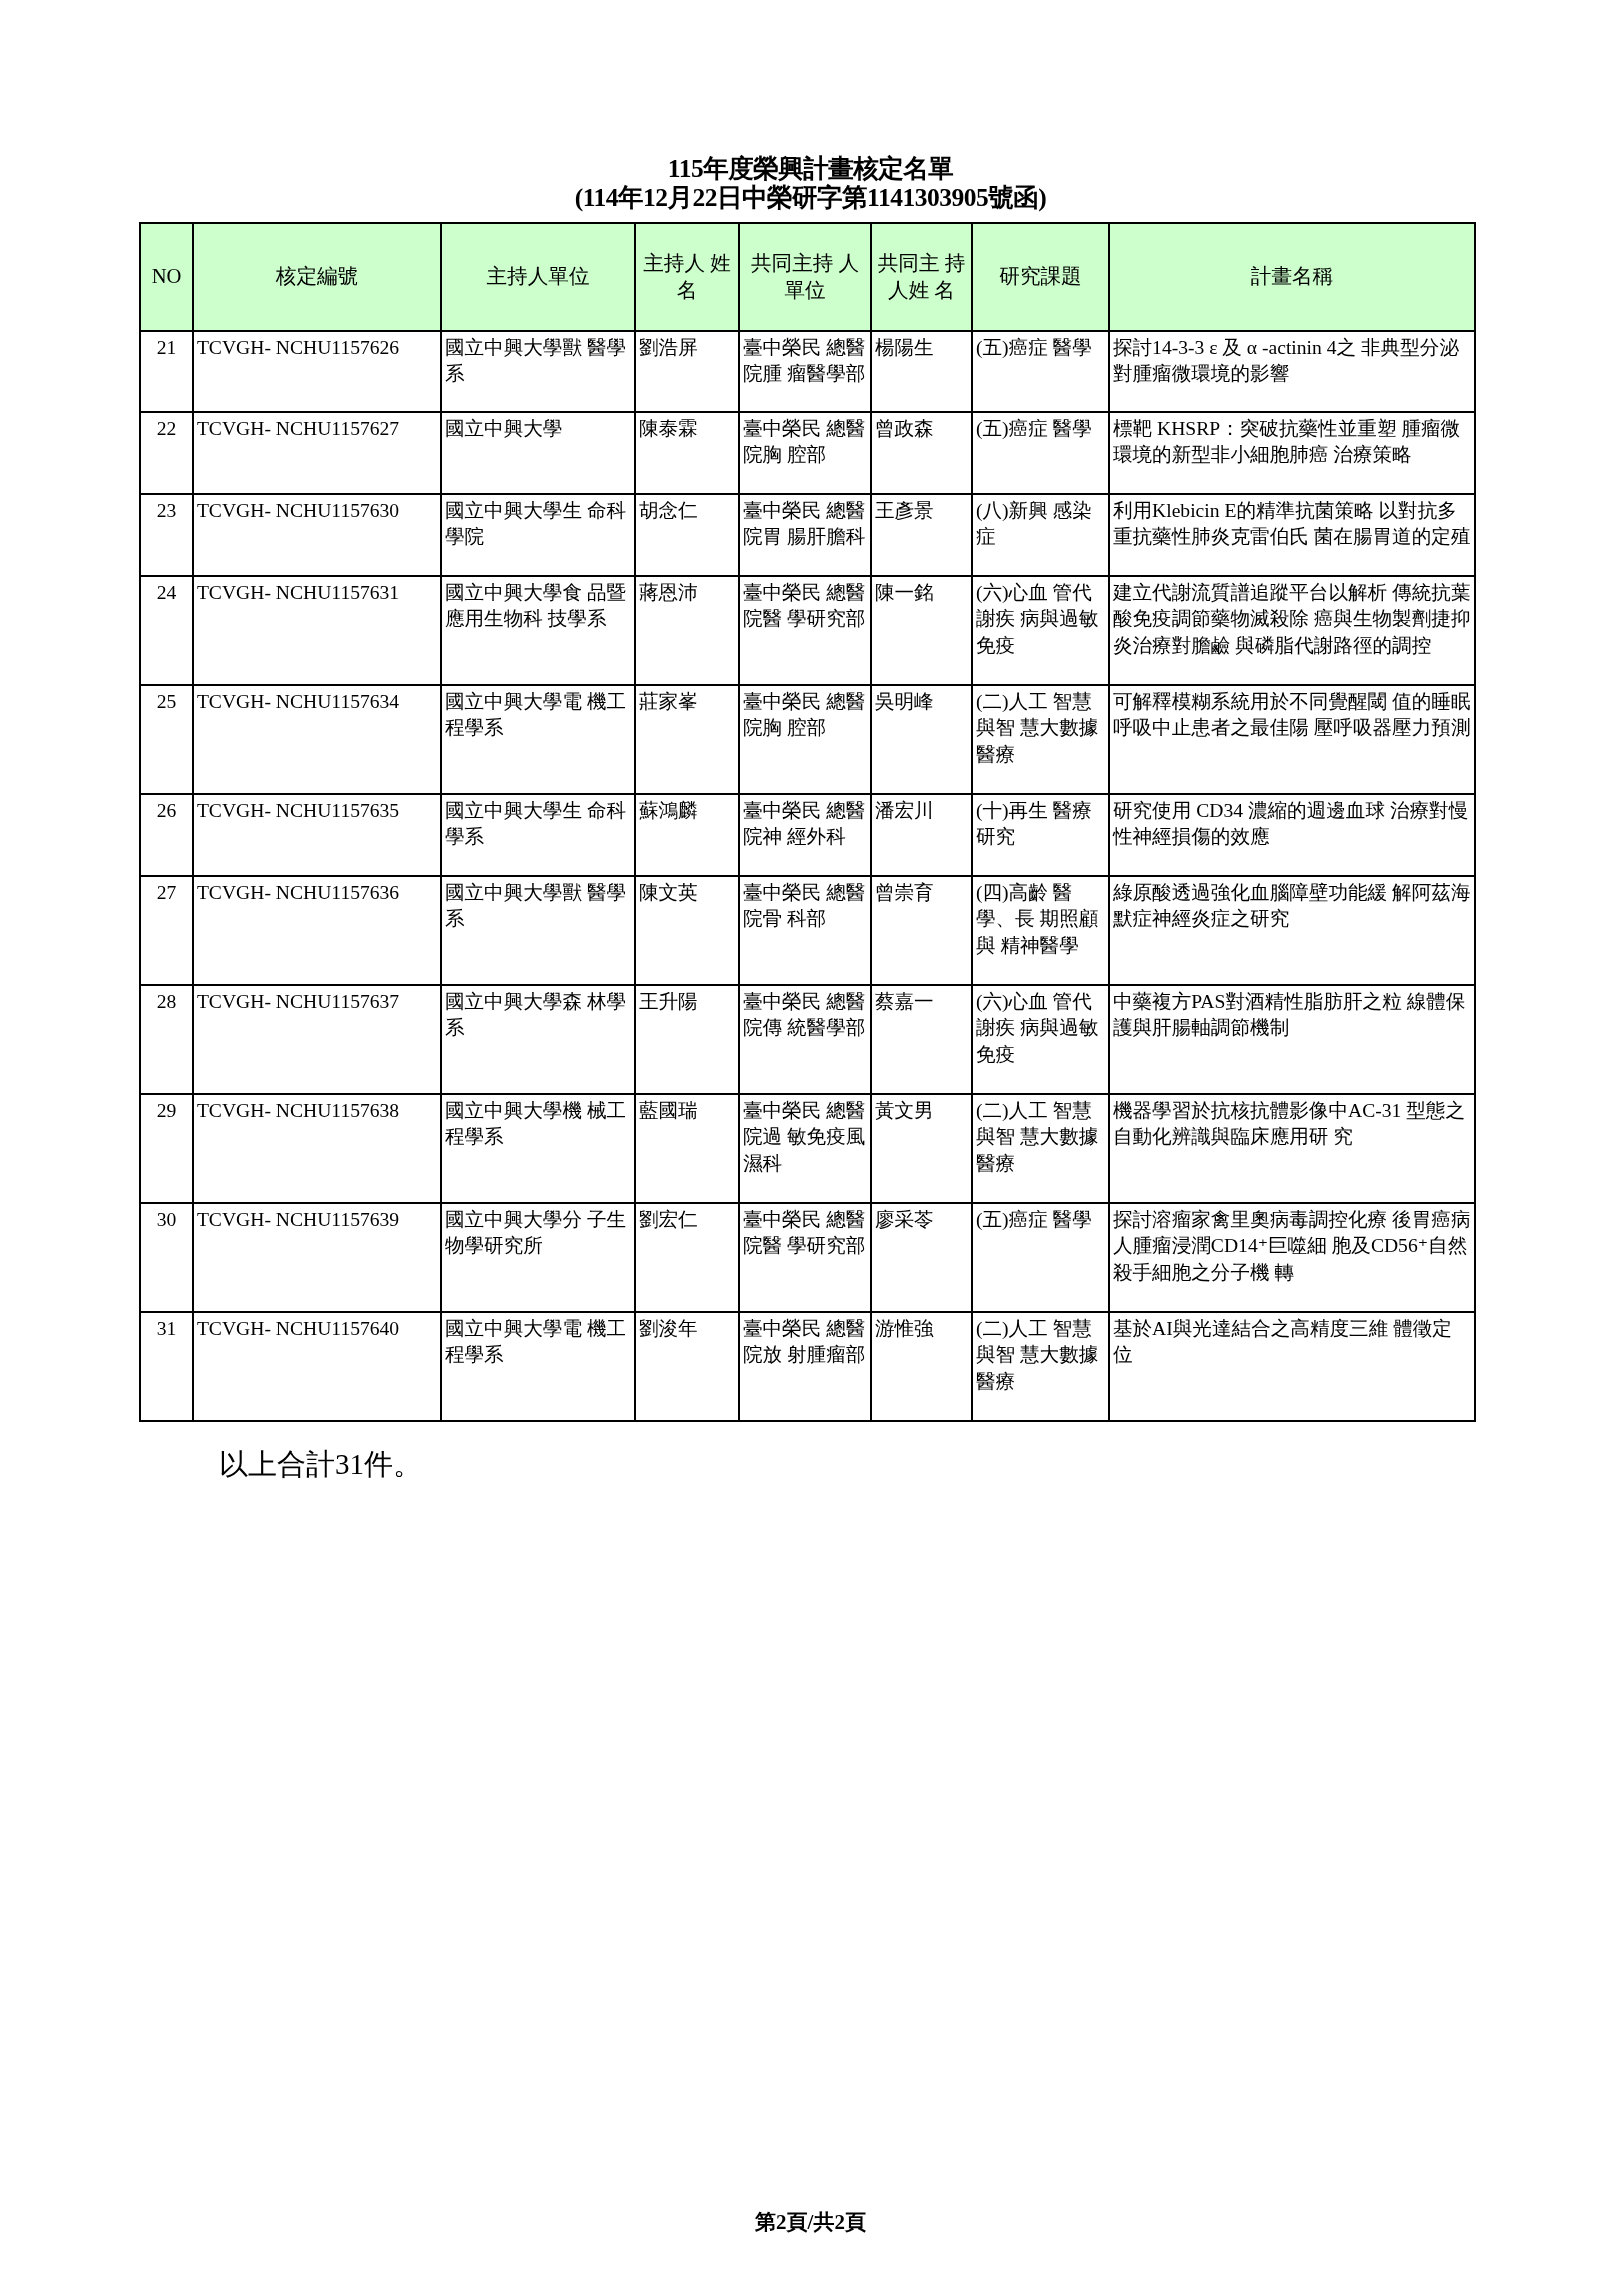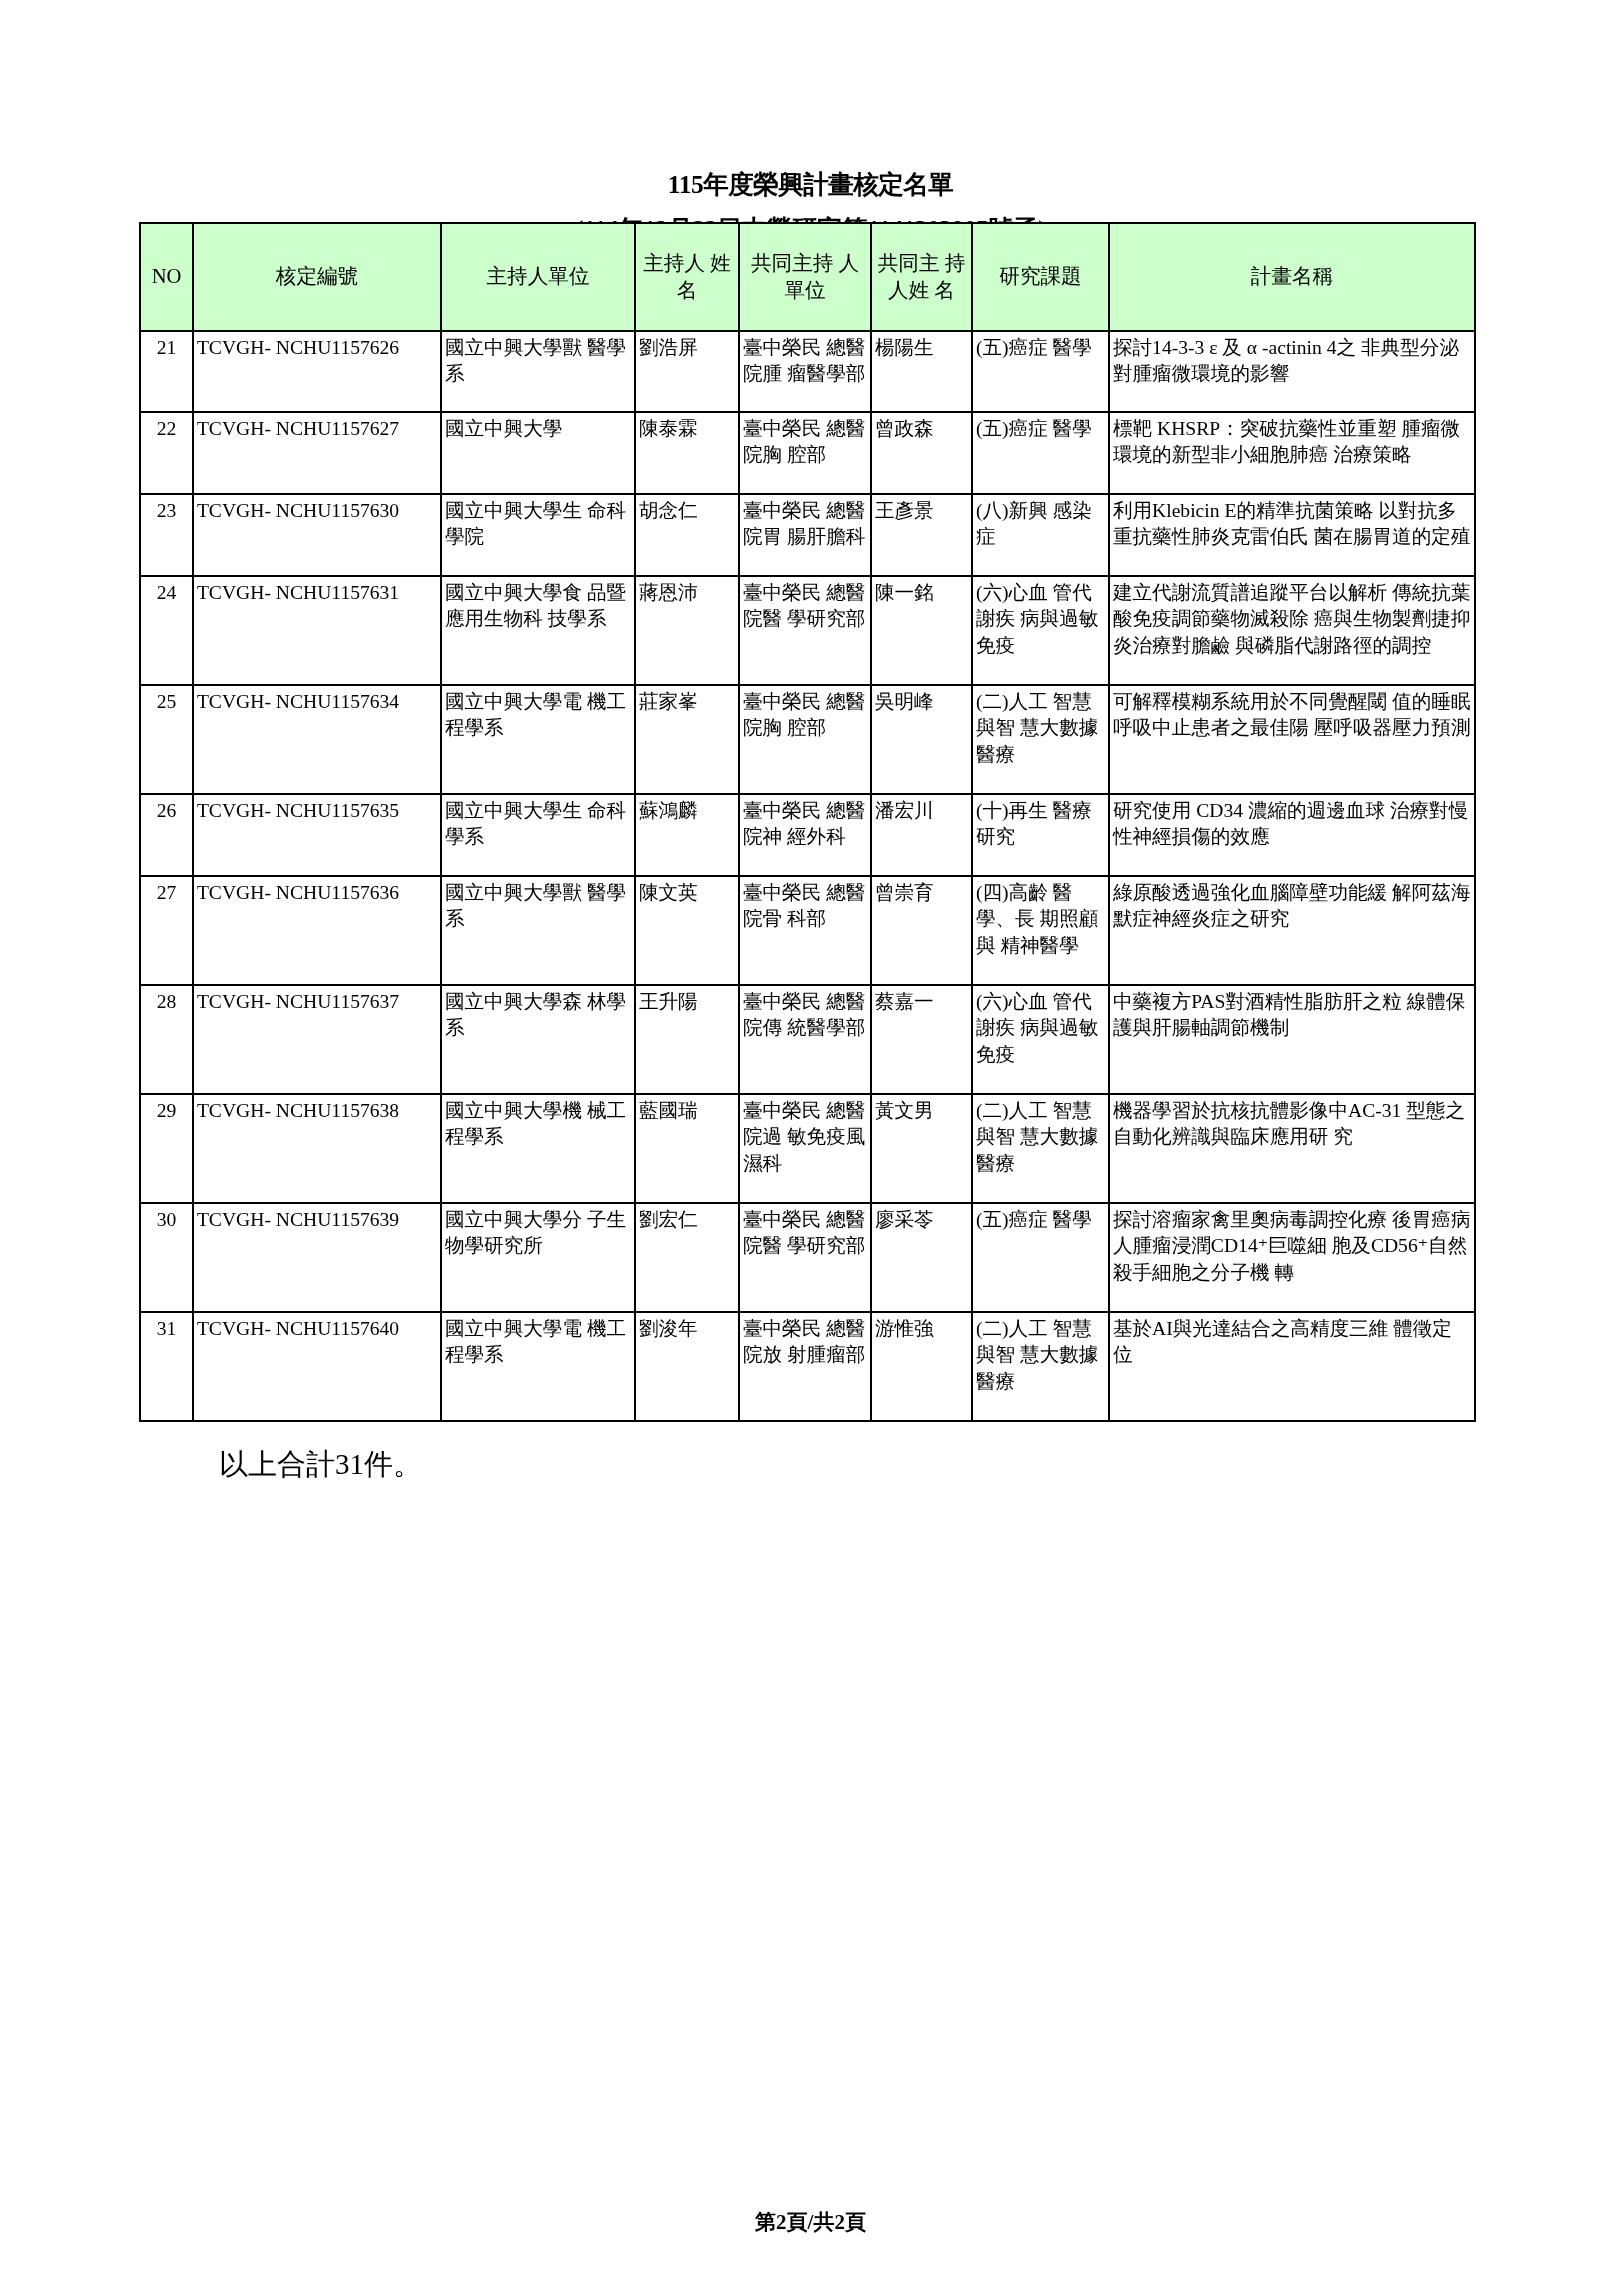--- a/index.html
+++ b/index.html
@@ -5,21 +5,21 @@
   html, body { margin: 0; padding: 0; background: #ffffff; }
   body {
     width: 1621px; height: 2293px; position: relative;
     font-family: "Liberation Serif", "DejaVu Serif", serif;
     color: #000;
   }
   .title-block {
     position: absolute; left: 0; top: 154px; width: 1621px;
     text-align: center; font-weight: bold;
   }
-  .title-line { font-size: 25.5px; line-height: 29px; letter-spacing: -0.5px; margin-top: 16px; }
+  .title-line { font-size: 25.5px; line-height: 29px; letter-spacing: -0.5px; }
   table.roster {
     position: absolute; left: 139px; top: 222px; width: 1335px;
     border-collapse: collapse; table-layout: fixed;
     border: 2.9px solid #000;
   }
   table.roster th, table.roster td {
     border: 2px solid #000;
     vertical-align: top;
     font-size: 19.6px; line-height: 26.5px;
     padding: 2.9px 2.9px 0 2.9px;

